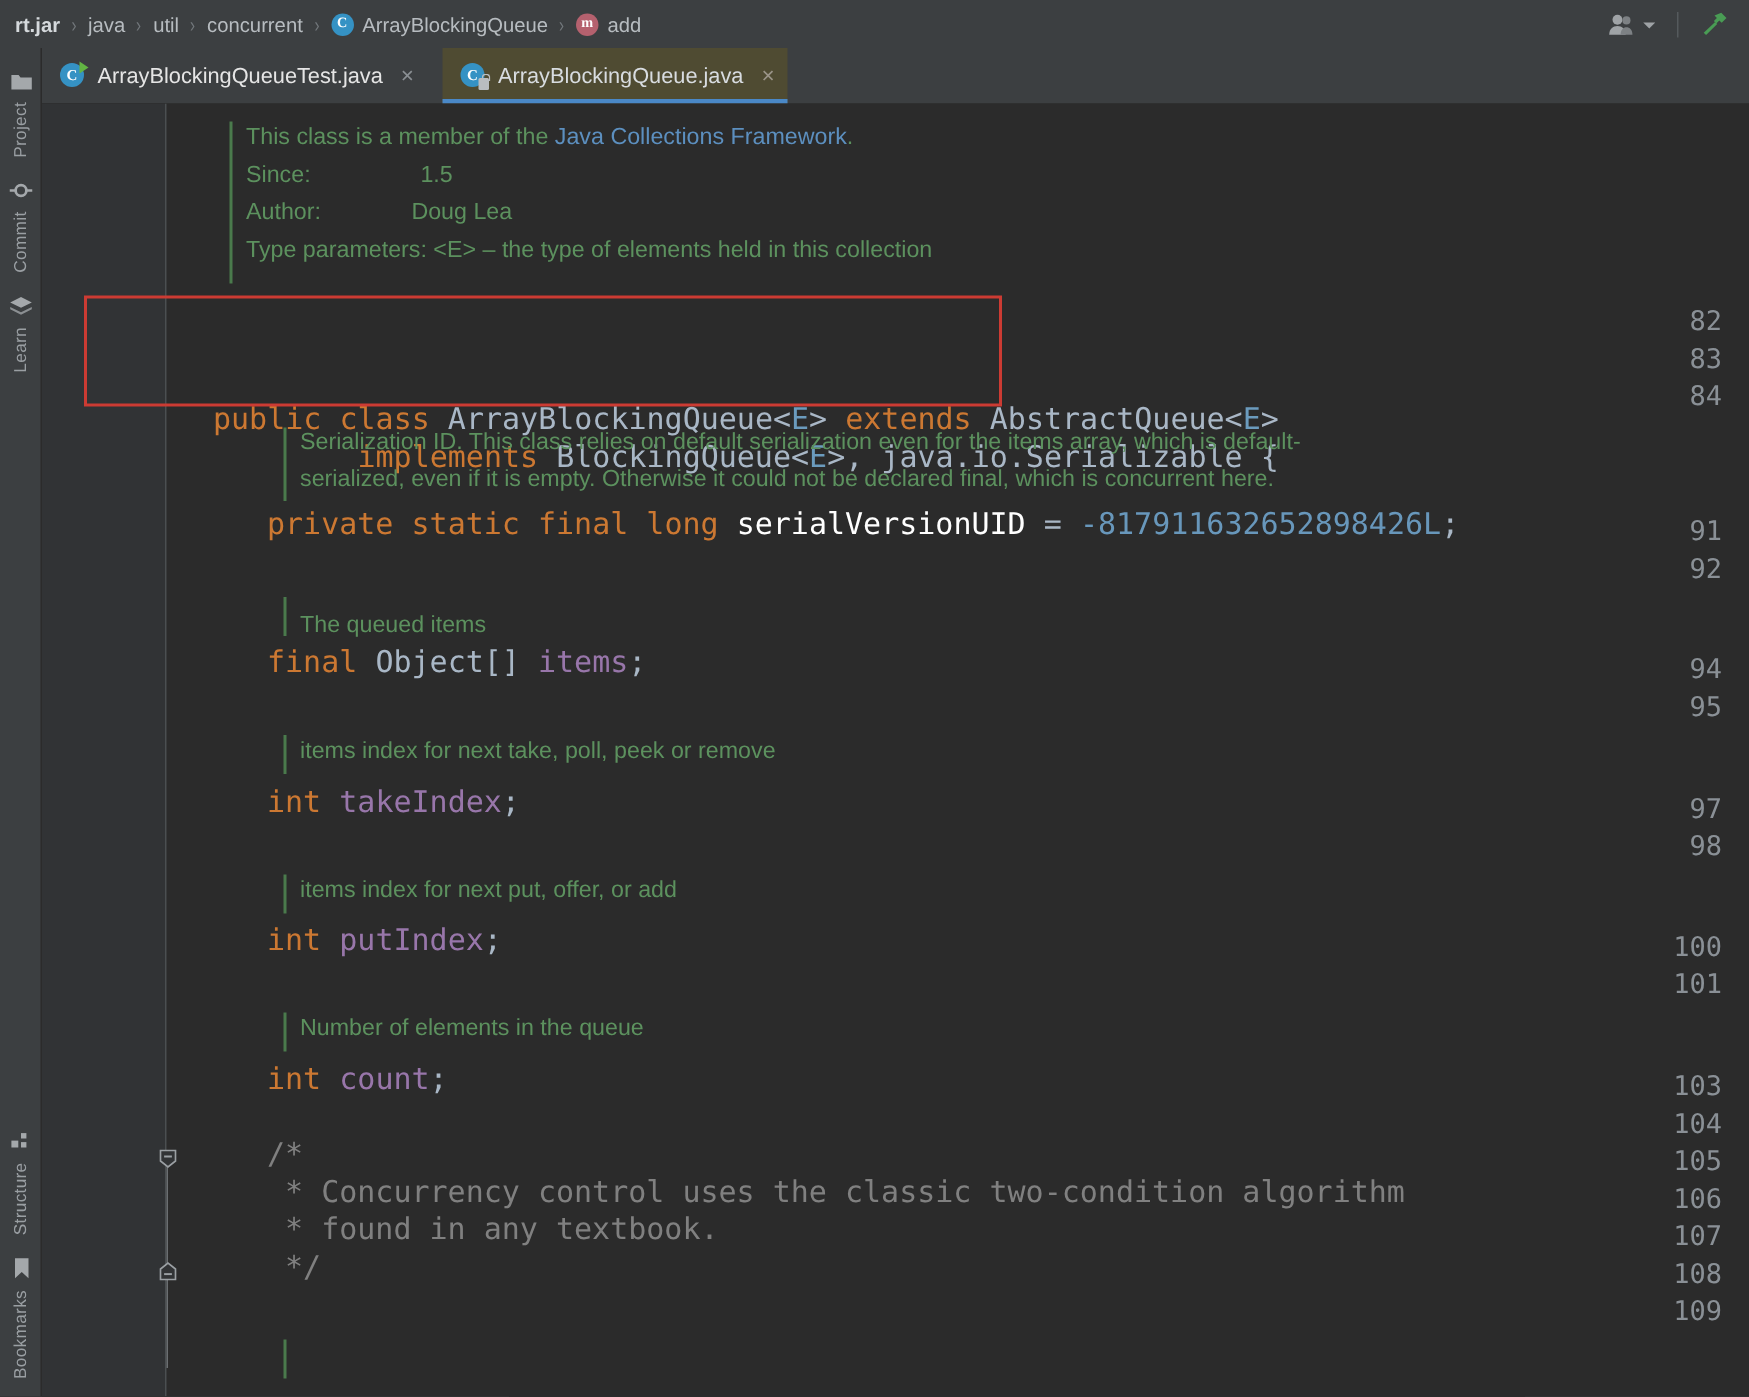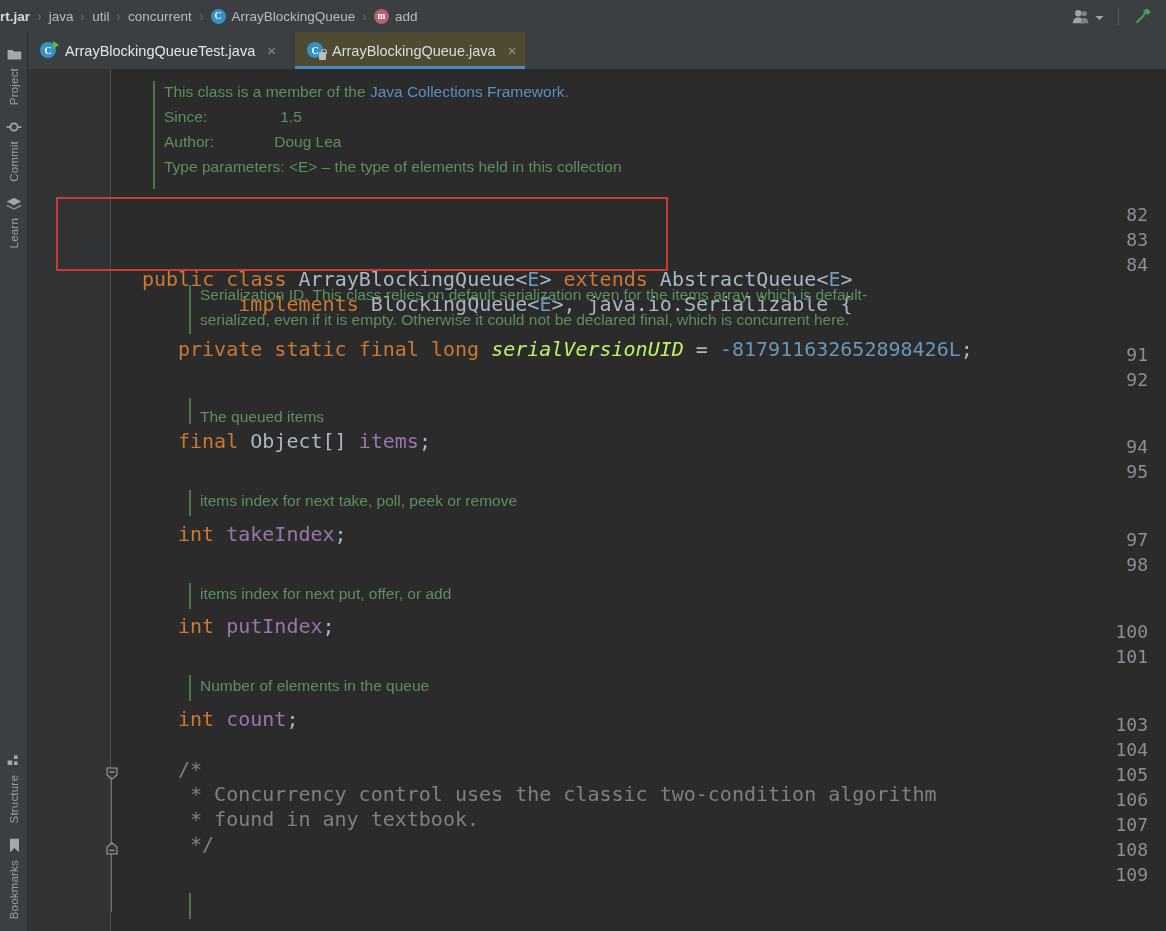--- a/index.html
+++ b/index.html
@@ -20,20 +20,21 @@
   }
 
   
   #topbar {
     position: absolute;
     left: 0; top: 0;
     width: 1166px; height: 32px;
     background: #3c3f41;
     display: flex;
     align-items: center;
+    padding-left: 10px;
   }
   .crumb {
     display: flex;
     align-items: center;
     font-size: 13.5px;
     color: #b7bcc0;
     white-space: nowrap;
   }
   .crumb.bold { font-weight: bold; color: #d5d9dc; }
   .crumb-sep {
@@ -238,21 +239,21 @@
     white-space: pre;
   }
   .docbar {
     position: absolute;
     width: 2px;
     background: #4a7a4c;
   }
 
   .kw   { color: #cc7832; }
   .fld  { color: #9876aa; }
-  .fldi { color: #bef264; font-style: italic; }
+  .fldi { color: #ffffff; }
   .typ  { color: #a9b7c6; }
   .gen  { color: #6b9bbd; }
   .num  { color: #6897bb; }
   .cmt  { color: #808080; }
   .lnk  { color: #5c8fbf; }
 
   #redbox {
     position: absolute;
     left: 111px; top: 197px;
     width: 612px; height: 74px;

